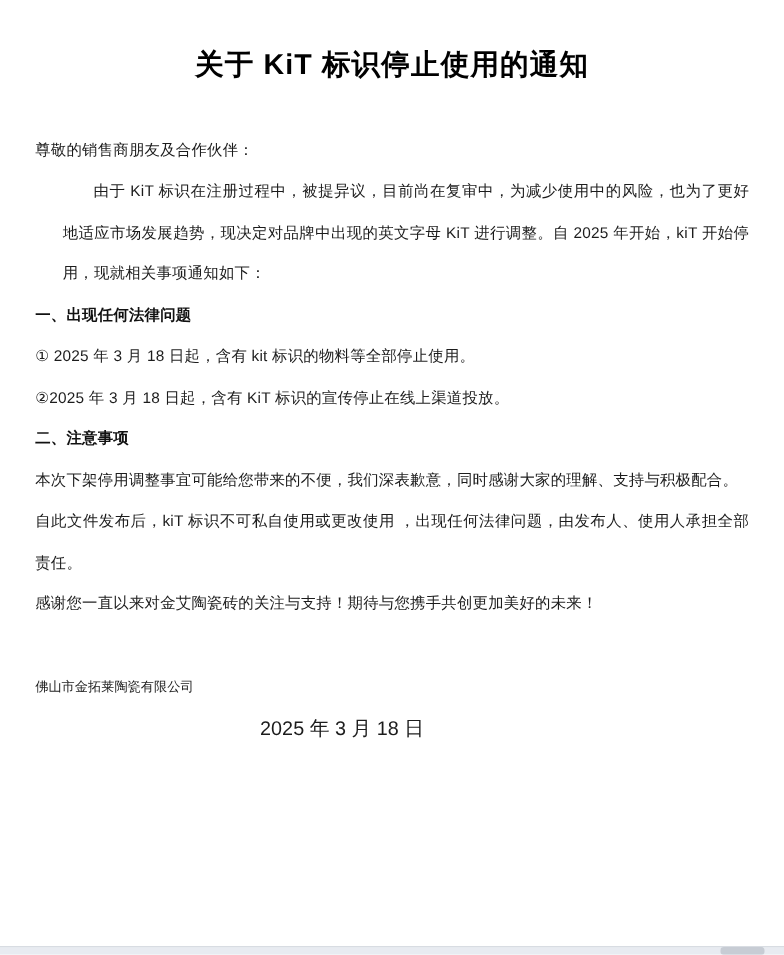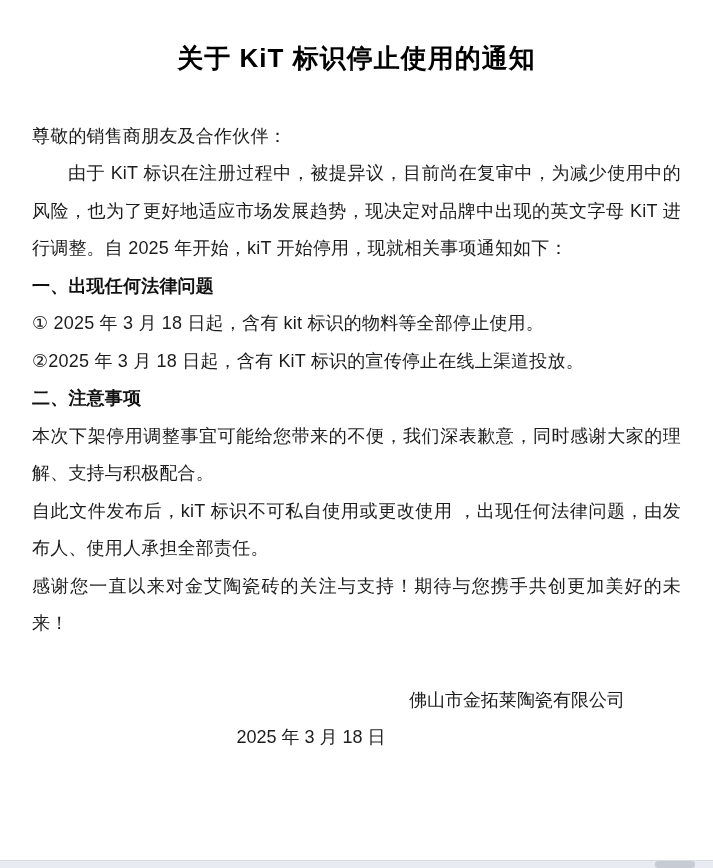--- a/index.html
+++ b/index.html
@@ -27,36 +27,36 @@
     padding-bottom: 42px;
     text-align: center;
     font-size: 26px;
     font-weight: 700;
     color: #000000;
     letter-spacing: 1px;
     line-height: 1.3;
   }
   .line {
     margin: 0;
-    font-size: 18px;
+    font-size: 14px;
     line-height: 37.5px;
     text-align: justify;
     letter-spacing: 0.2px;
   }
-  .indent { text-indent: 2em; }
+  .indent { text-indent: 2em; margin-left: 25px; }
   .bold { font-weight: 700; color: #111111; }
   .signature {
     margin-top: 39px;
   }
   .signature .company {
     margin: 0;
-    font-size: 18px;
+    font-size: 12px;
     line-height: 37.5px;
-    text-align: right;
     padding-right: 56px;
+    font-family: Liberation Mono, monospace;
   }
   .signature .date {
     margin: 0;
     font-size: 18px;
     line-height: 37.5px;
     text-align: center;
     padding-right: 91px;
   }
   .h-scrollbar {
     position: absolute;

